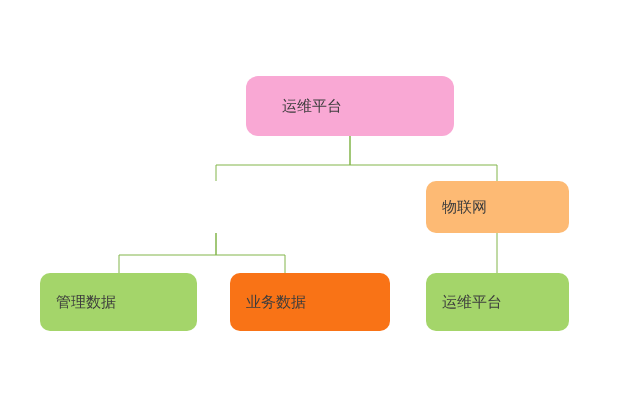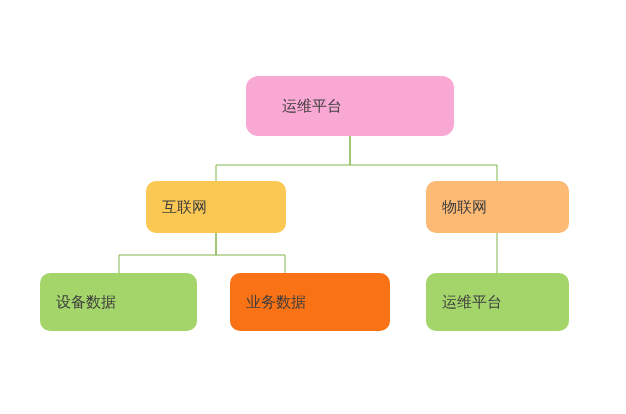--- a/index.html
+++ b/index.html
@@ -76,30 +76,27 @@
     <polyline points="350,136 350,165 497,165 497,181" fill="none" stroke-width="1" stroke="#82b54b"></polyline>
     <polyline points="216,233 216,255 119,255 119,273" fill="none" stroke-width="1" stroke="#82b54b"></polyline>
     <polyline points="216,233 216,255 285,255 285,273" fill="none" stroke-width="1" stroke="#82b54b"></polyline>
     <polyline points="497,233 497,273" fill="none" stroke-width="1" stroke="#82b54b"></polyline>
   </svg>
 
   <div class="node node-root" style="background-color: #f9a8d4;">
     <span>运维平台</span>
   </div>
 
-  <div class="node node-internet" style="background-color: rgb(251, 200, 83);">
-    <span>互联网</span>
-  </div>
 
   <div class="node node-iot" style="background-color: #fdba74;">
     <span>物联网</span>
   </div>
 
   <div class="node node-mgmt" style="background-color: rgb(164, 213, 106);">
-    <span>设备数据</span>
+    <span>管理数据</span>
   </div>
 
   <div class="node node-biz" style="background-color: #f97316;">
     <span>业务数据</span>
   </div>
 
   <div class="node node-device" style="background-color: rgb(164, 213, 106);">
     <span>运维平台</span>
   </div>
 

